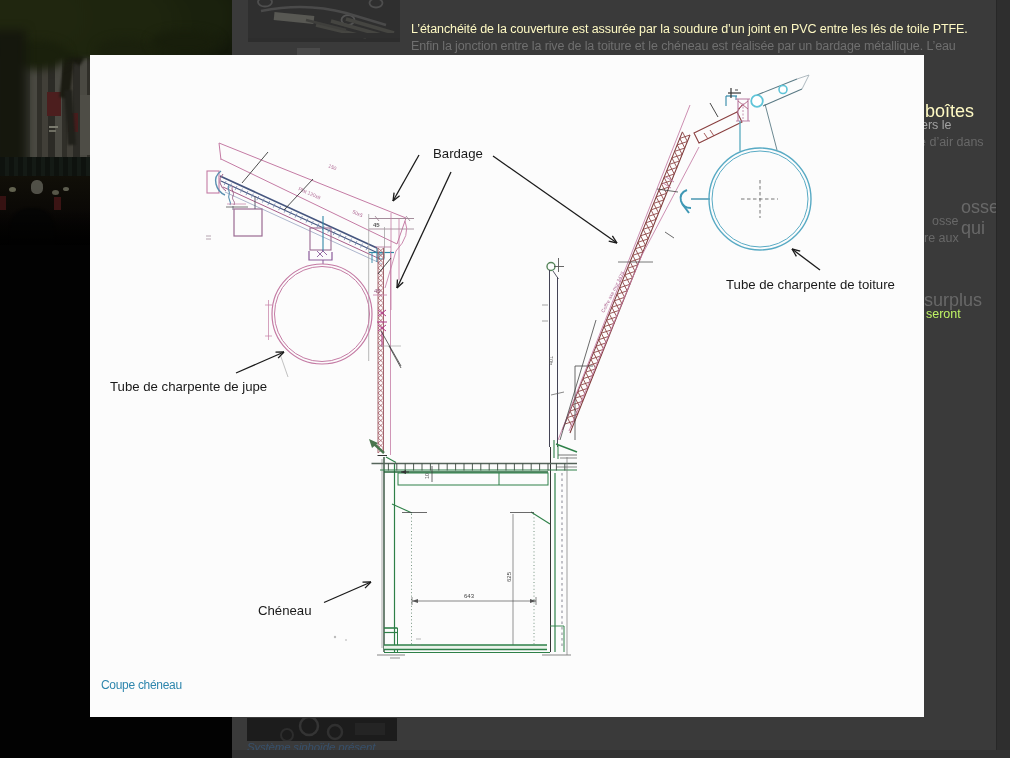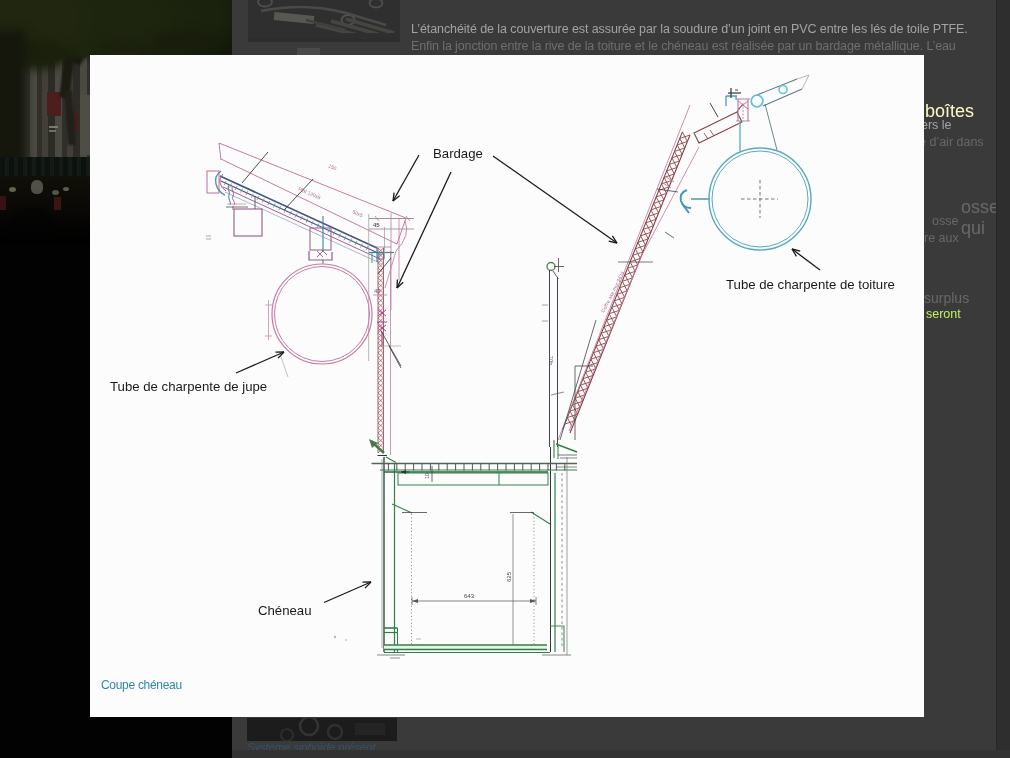--- a/index.html
+++ b/index.html
@@ -78,30 +78,30 @@
     <path d="M13,11 Q58,2 98,13 L138,25" stroke="#4a4a4a" stroke-width="2.6" fill="none"></path>
     <rect x="26" y="14" width="40" height="8" fill="#585853" transform="rotate(6 46 18)"></rect>
     <path d="M68,25 L118,37 M83,21 L133,35 M98,19 L146,33" stroke="#454541" stroke-width="3.6"></path>
     <path d="M58,20 L98,30" stroke="#3f3f3c" stroke-width="2.5"></path>
     <rect x="0" y="33" width="152" height="5" fill="#2f2f2f"></rect>
   </svg>
 </div>
 
 <div class="abs" style="left:297px;top:48px;width:23px;height:7px;background:#4a4a4a;"></div>
 
-<div class="abs" style="left:411px;top:22px;color:#a3a3a3;font-size:12.5px;letter-spacing:-0.08px;white-space:nowrap;">L’étanchéité de la couverture est assurée par la soudure d’un joint en PVC entre les lés de toile PTFE.</div>
+<div class="abs" style="left:411px;top:22px;color:#fef9c3;font-size:12.5px;letter-spacing:-0.08px;white-space:nowrap;">L’étanchéité de la couverture est assurée par la soudure d’un joint en PVC entre les lés de toile PTFE.</div>
 <div class="abs" style="left:411px;top:39px;color:#6f6f6f;font-size:12.5px;letter-spacing:-0.12px;white-space:nowrap;">Enfin la jonction entre la rive de la toiture et le chéneau est réalisée par un bardage métallique. L’eau</div>
 
 <div class="abs" style="left:925px;top:101px;color:#fef9c3;font-size:18px;">boîtes</div>
 <div class="abs" style="left:921px;top:118px;color:#a3a3a3;font-size:12.5px;">ers le</div>
 <div class="abs" style="left:919px;top:135px;color:#686868;font-size:12.5px;">e d’air dans</div>
 <div class="abs" style="left:922px;top:197px;color:#686868;font-size:18px;margin-left:39px;">osse qui</div>
 <div class="abs" style="left:932px;top:214px;color:#686868;font-size:12.5px;">osse</div>
 <div class="abs" style="left:924px;top:231px;color:#686868;font-size:12.5px;text-align:center;">re aux</div>
-<div class="abs" style="left:924px;top:290px;color:#686868;font-size:14px;">surplus</div>
+<div class="abs" style="left:924px;top:290px;color:#686868;font-size:18px;">surplus</div>
 <div class="abs" style="left:926px;top:307px;color:#bef264;font-size:12.5px;">seront</div>
 
 <div class="abs" style="left:247px;top:718px;width:150px;height:23px;background:#1c1c1c;overflow:hidden;">
   <svg width="150" height="23">
     <circle cx="62" cy="8" r="9" fill="none" stroke="#343434" stroke-width="2.5"></circle>
     <circle cx="88" cy="14" r="7" fill="none" stroke="#303030" stroke-width="2.5"></circle>
     <circle cx="40" cy="17" r="6" fill="none" stroke="#2d2d2d" stroke-width="2"></circle>
     <rect x="108" y="5" width="30" height="12" fill="#242424"></rect>
   </svg>
 </div>

